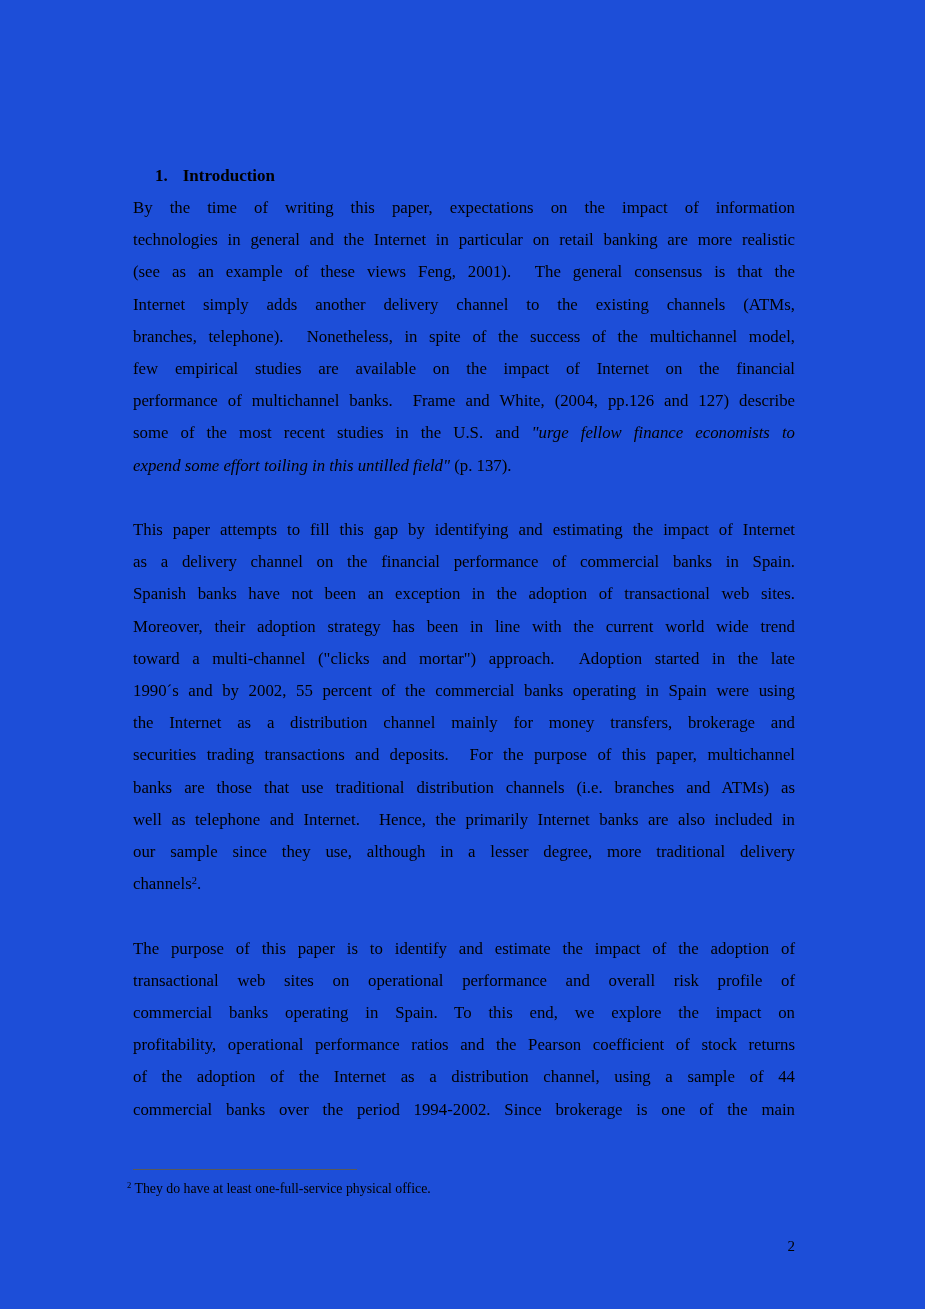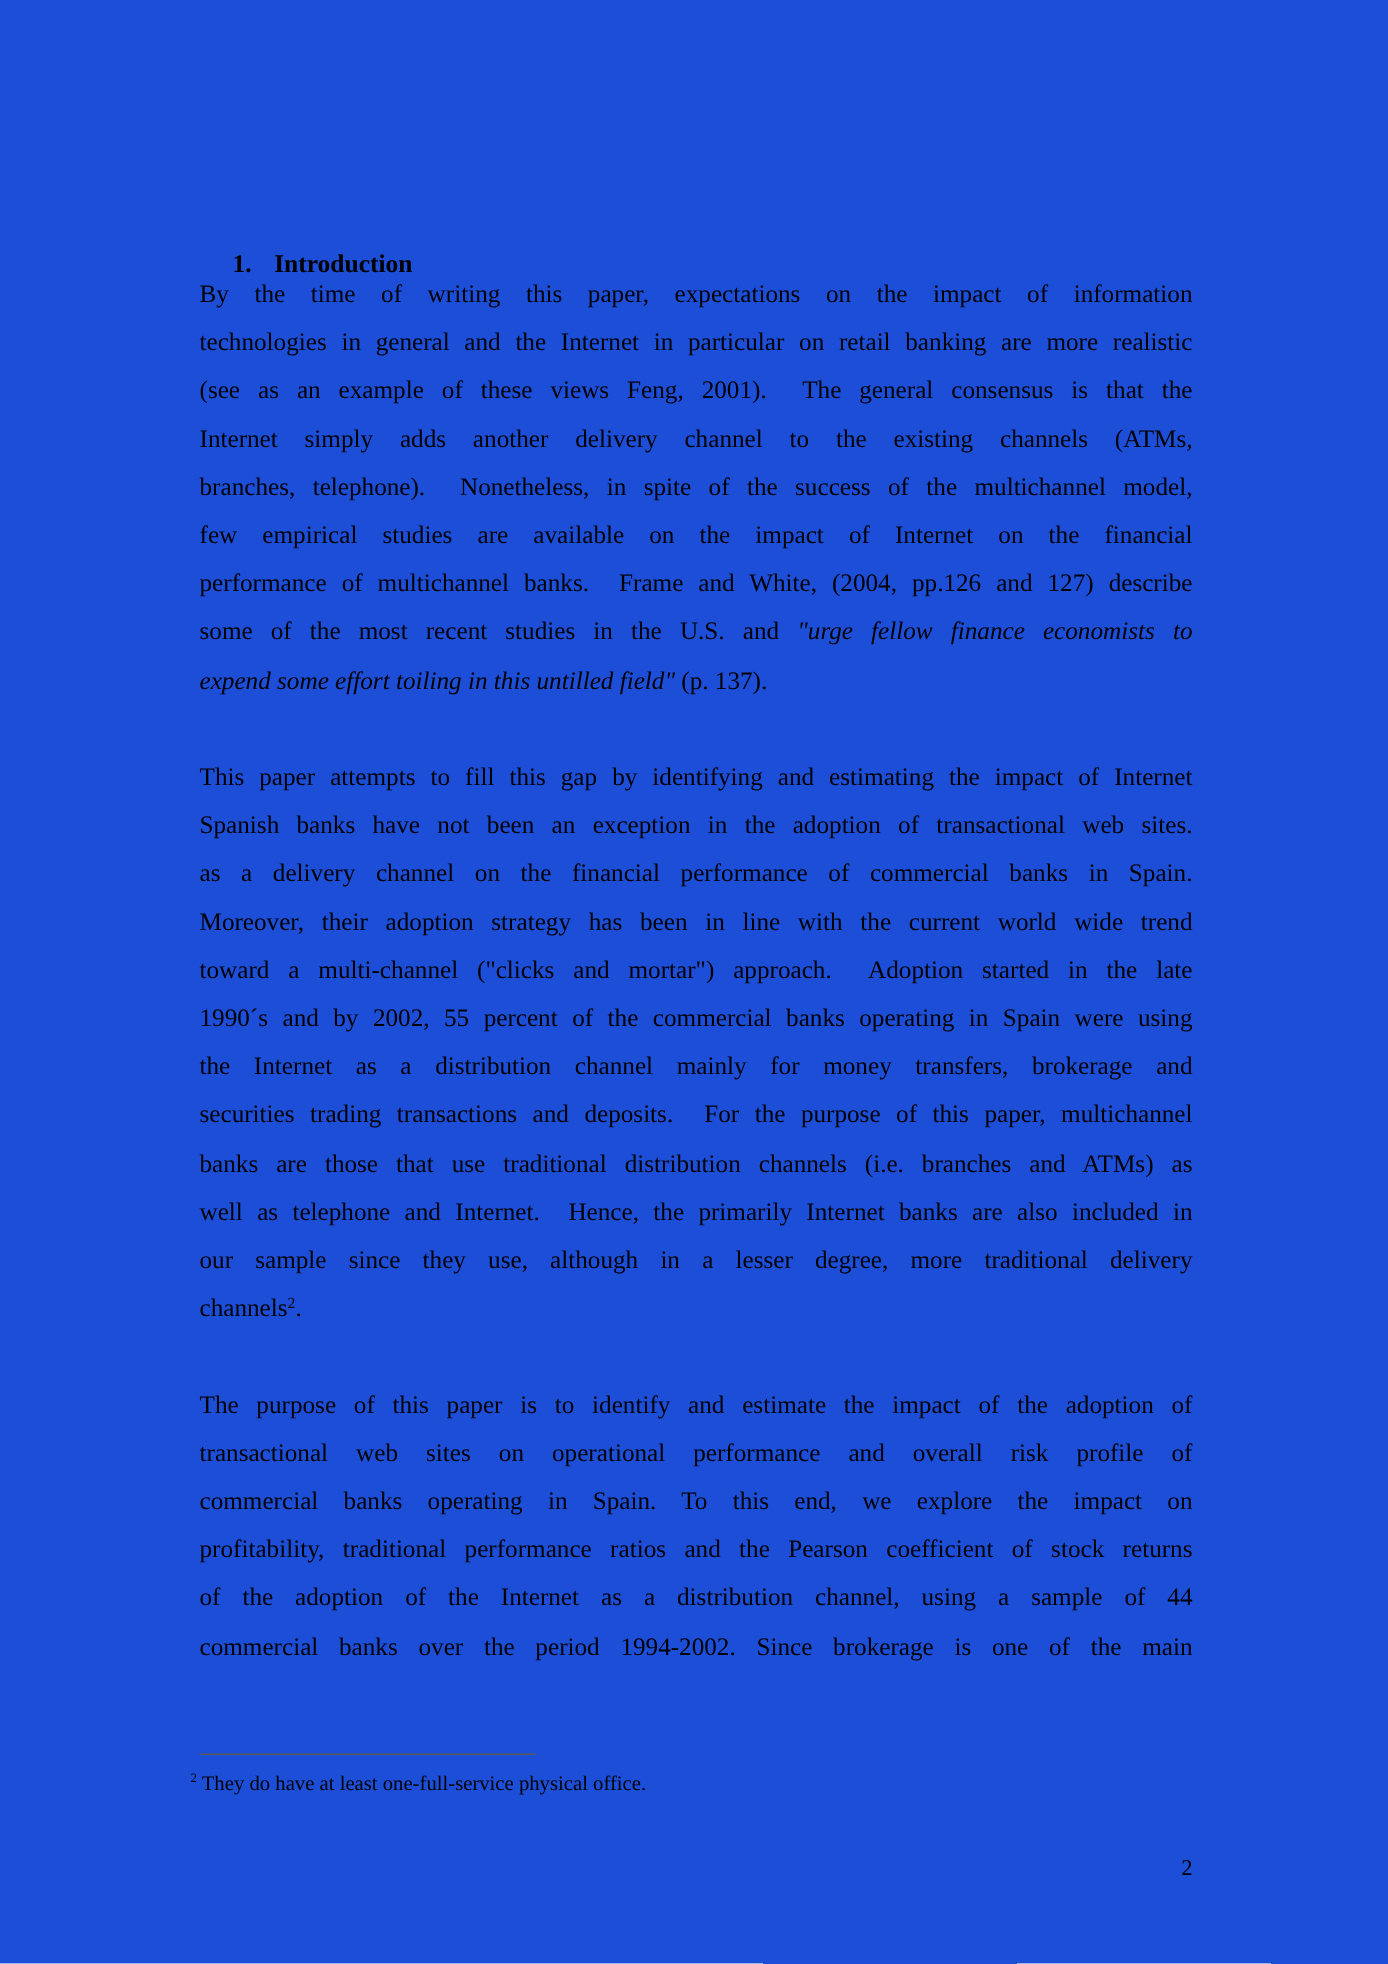--- a/index.html
+++ b/index.html
@@ -19,21 +19,21 @@
     width: 662px;
     font-size: 17px;
     font-weight: bold;
     line-height: 32.2px;
   }
   .heading .hnum { margin-left: 22px; }
   .heading .htitle { margin-left: 15px; }
   .bodytext {
     position: absolute;
     left: 133px;
-    top: 180px;
+    top: 192px;
     width: 662px;
     font-size: 16.8px;
     line-height: 32.2px;
   }
   .para { margin: 0 0 32.2px 0; }
   .line {
     text-align: justify;
     text-align-last: justify;
   }
   .line.last { text-align-last: left; }
@@ -88,37 +88,37 @@
         <div class="line"><span>(see as an example of these views Feng, 2001).&nbsp; The general consensus is that the</span></div>
         <div class="line"><span>Internet simply adds another delivery channel to the existing channels (ATMs,</span></div>
         <div class="line"><span>branches, telephone).&nbsp; Nonetheless, in spite of the success of the multichannel model,</span></div>
         <div class="line"><span>few empirical studies are available on the impact of Internet on the financial</span></div>
         <div class="line"><span>performance of multichannel banks.&nbsp; Frame and White, (2004, pp.126 and 127) describe</span></div>
         <div class="line"><span>some of the most recent studies in the U.S. and </span><span class="seg-i">"urge fellow finance economists to</span></div>
         <div class="line last"><span class="seg-i">expend some effort toiling in this untilled field"</span><span> (p. 137).</span></div>
       </div>
       <div class="para">
         <div class="line"><span>This paper attempts to fill this gap by identifying and estimating the impact of Internet</span></div>
+        <div class="line"><span>as a delivery channel on the financial performance of commercial banks in Spain.</span></div>
         <div class="line"><span>Spanish banks have not been an exception in the adoption of transactional web sites.</span></div>
-        <div class="line"><span>as a delivery channel on the financial performance of commercial banks in Spain.</span></div>
         <div class="line"><span>Moreover, their adoption strategy has been in line with the current world wide trend</span></div>
         <div class="line"><span>toward a multi-channel ("clicks and mortar") approach.&nbsp; Adoption started in the late</span></div>
         <div class="line"><span>1990´s and by 2002, 55 percent of the commercial banks operating in Spain were using</span></div>
         <div class="line"><span>the Internet as a distribution channel mainly for money transfers, brokerage and</span></div>
         <div class="line"><span>securities trading transactions and deposits.&nbsp; For the purpose of this paper, multichannel</span></div>
         <div class="line"><span>banks are those that use traditional distribution channels (i.e. branches and ATMs) as</span></div>
         <div class="line"><span>well as telephone and Internet.&nbsp; Hence, the primarily Internet banks are </span><span class="seg-u">also</span><span> included in</span></div>
         <div class="line"><span>our sample since they use, although in a lesser degree, more traditional delivery</span></div>
         <div class="line last"><span>channels</span><sup class="seg-sup">2</sup><span>.</span></div>
       </div>
       <div class="para">
         <div class="line"><span>The purpose of this paper is to identify and estimate the impact of the adoption of</span></div>
         <div class="line"><span>transactional web sites on operational performance and overall risk profile of</span></div>
         <div class="line"><span>commercial banks operating in Spain. To this end, we explore the impact on</span></div>
-        <div class="line"><span>profitability, traditional performance ratios and the Pearson coefficient of stock returns</span></div>
+        <div class="line"><span>profitability, operational performance ratios and the Pearson coefficient of stock returns</span></div>
         <div class="line"><span>of the adoption of the Internet as a distribution channel, using a sample of 44</span></div>
         <div class="line"><span>commercial banks over the period 1994-2002. Since brokerage is one of the main</span></div>
       </div>
     </div>
 
   <div class="fn-rule"></div>
 
   <div class="footnote">
     <sup class="marker">2</sup><span> They do have at least one-full-service physical office.</span>
   </div>

